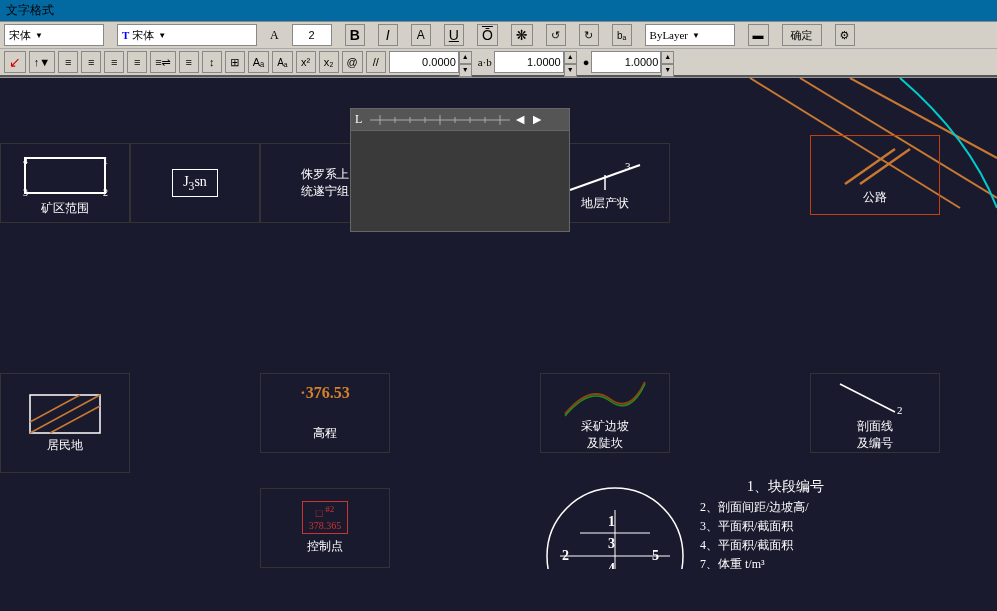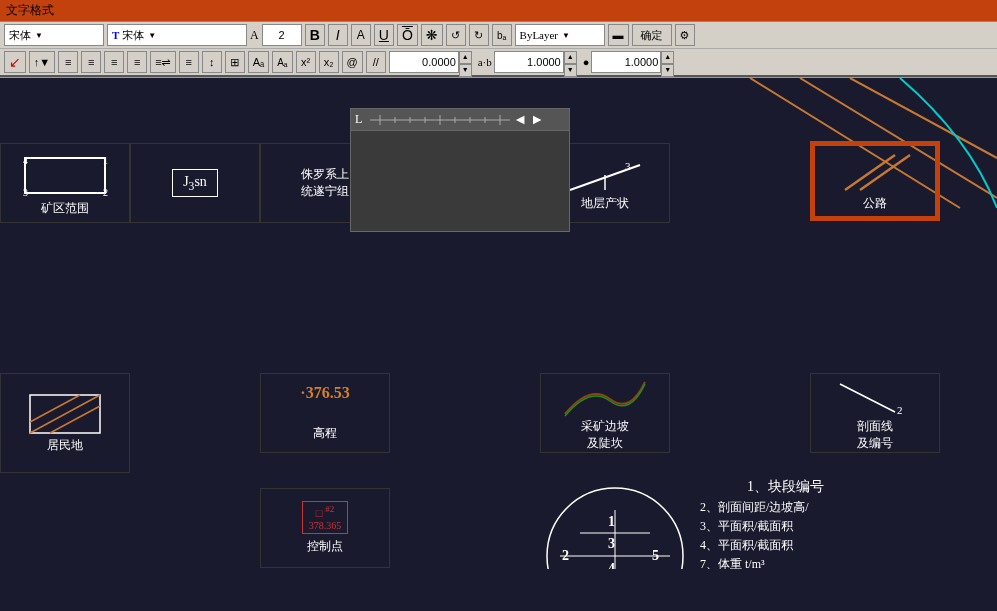--- a/index.html
+++ b/index.html
@@ -12,32 +12,32 @@
       position: relative;
     }
 
     
     .toolbar-container {
       background: #d4d0c8;
       border-bottom: 1px solid #999;
     }
 
     .toolbar-title {
-      background: #c2410c;
+      background: #0369a1;
       padding: 2px 6px;
       font-size: 12px;
       color: #000;
       border-bottom: 1px solid #888;
     }
 
     .toolbar-row1 {
       display: flex;
       align-items: center;
       padding: 2px 4px;
-      gap: 3px;
+      gap: 13px;
       background: #d4d0c8;
       border-bottom: 1px solid #aaa;
       flex-wrap: nowrap;
     }
 
     .toolbar-row2 {
       display: flex;
       align-items: center;
       padding: 2px 4px;
       gap: 3px;
@@ -317,21 +317,21 @@
 
   <div style="position:absolute;top:65px;left:540px;width:130px;height:80px;border:1px solid #333;display:flex;flex-direction:column;align-items:center;justify-content:center;">
     <svg width="80" height="40">
       <line x1="5" y1="35" x2="75" y2="10" stroke="#fff" stroke-width="2"></line>
       <line x1="40" y1="20" x2="40" y2="35" stroke="#fff" stroke-width="1.5"></line>
       <text x="60" y="15" fill="#fff" font-size="11">3</text>
     </svg>
     <span style="color:#fff;font-size:12px;">地层产状</span>
   </div>
 
-  <div style="position:absolute;top:63px;left:810px;width:130px;height:80px;border:5px solid #c2410c;display:flex;flex-direction:column;align-items:center;justify-content:center;">
+  <div style="position:absolute;top:57px;left:810px;width:130px;height:80px;border:1px solid #c2410c;display:flex;flex-direction:column;align-items:center;justify-content:center;">
     <svg width="80" height="45">
 
       <line x1="10" y1="40" x2="60" y2="5" stroke="#c87832" stroke-width="2.5"></line>
       <line x1="25" y1="40" x2="75" y2="5" stroke="#c87832" stroke-width="2.5"></line>
     </svg>
     <span style="color:#fff;font-size:12px;">公路</span>
   </div>
 
   <div style="position:absolute;top:295px;left:0;width:130px;height:100px;border:1px solid #333;display:flex;flex-direction:column;align-items:center;justify-content:center;">
     <svg width="80" height="45">

